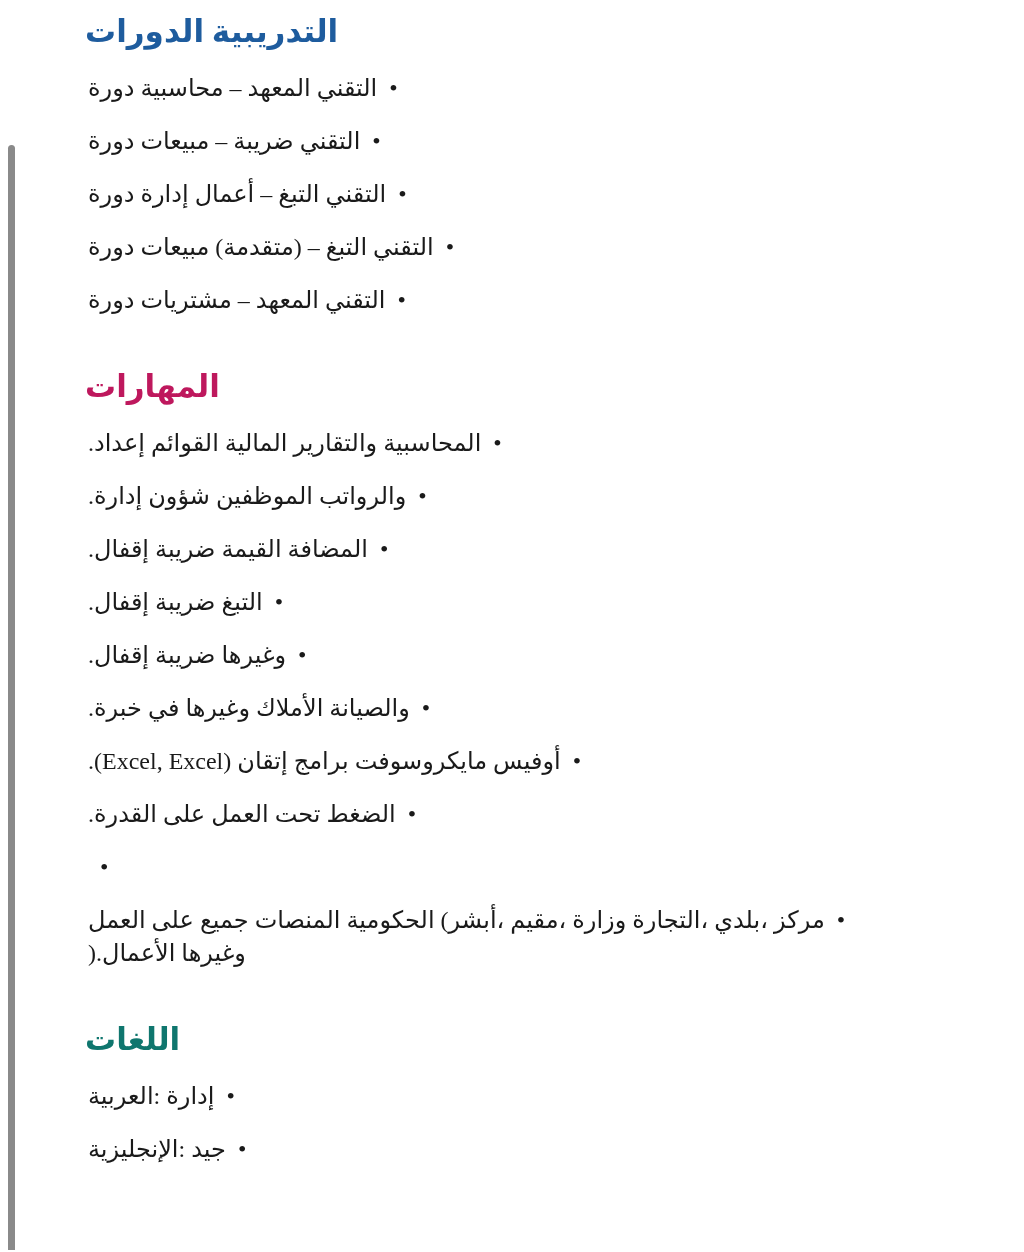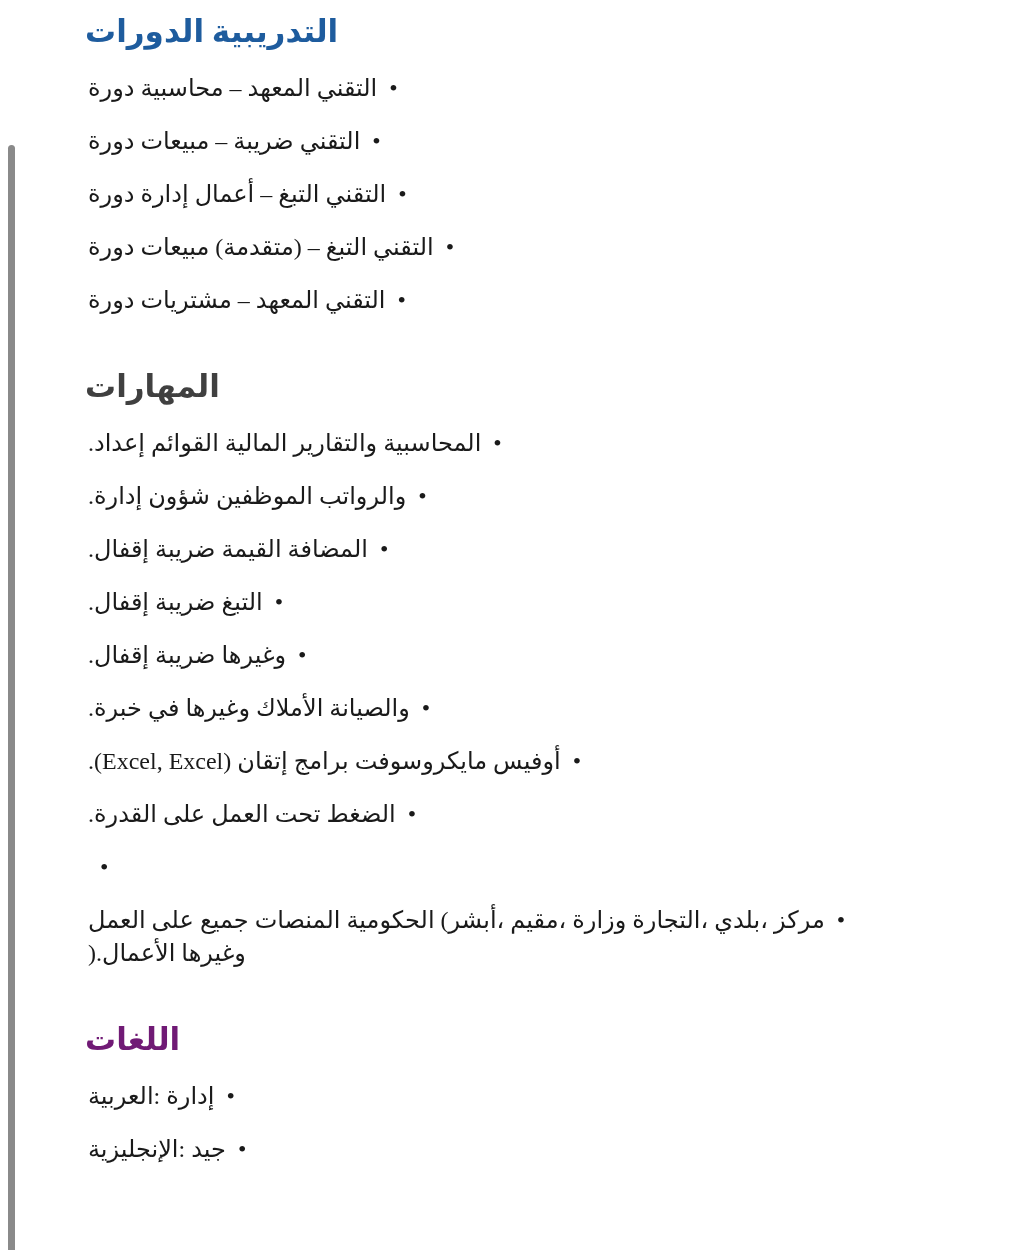--- a/index.html
+++ b/index.html
@@ -88,21 +88,21 @@
           <span class="bullet">•</span>
         </li>
         <li class="item">
           <span class="item-text">دورة ‎مشتريات ‎– ‎المعهد ‎التقني</span>
           <span class="bullet">•</span>
         </li>
       </ul>
   </section>
 
   <section class="doc-section">
-    <h2 class="section-title" style="color: #404040;">المهارات</h2>
+    <h2 class="section-title" style="color: #be185d;">المهارات</h2>
     <ul class="bullet-list">
         <li class="item">
           <span class="item-text">.إعداد ‎القوائم ‎المالية ‎والتقارير ‎المحاسبية</span>
           <span class="bullet">•</span>
         </li>
         <li class="item">
           <span class="item-text">.إدارة ‎شؤون ‎الموظفين ‎والرواتب</span>
           <span class="bullet">•</span>
         </li>
         <li class="item">
@@ -134,21 +134,21 @@
         </li>
         <li class="item">
           <span class="item-text">العمل ‎على ‎جميع ‎المنصات ‎الحكومية ‎(أبشر، ‎مقيم، ‎وزارة ‎التجارة، ‎بلدي، ‎مركز
 ).الأعمال ‎وغيرها</span>
           <span class="bullet">•</span>
         </li>
       </ul>
   </section>
 
   <section class="doc-section">
-    <h2 class="section-title" style="color: #701a75;">اللغات</h2>
+    <h2 class="section-title" style="color: #0f766e;">اللغات</h2>
     <ul class="bullet-list">
         <li class="item">
           <span class="item-text">العربية: ‎إدارة</span>
           <span class="bullet">•</span>
         </li>
         <li class="item">
           <span class="item-text">الإنجليزية: ‎جيد</span>
           <span class="bullet">•</span>
         </li>
       </ul>

